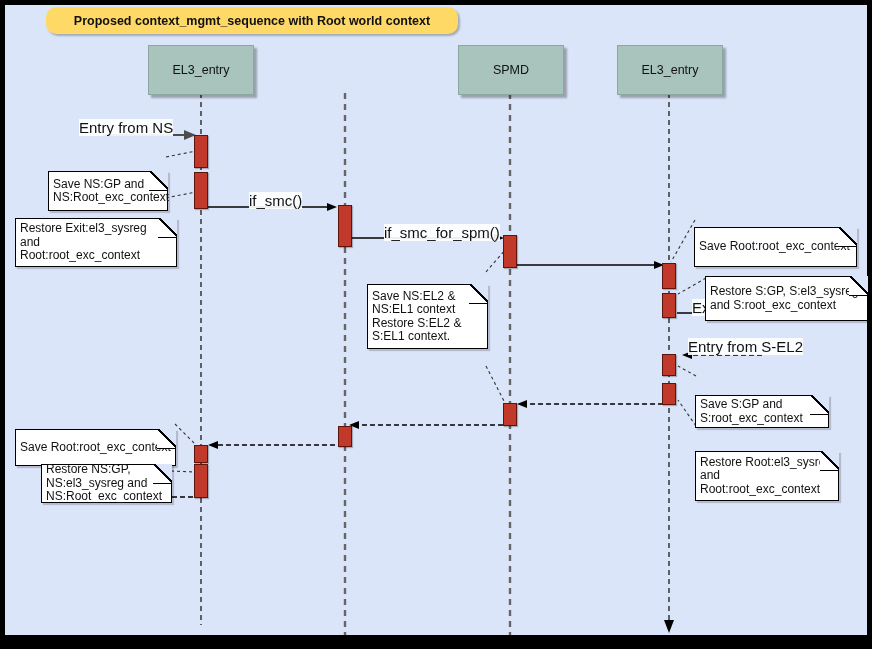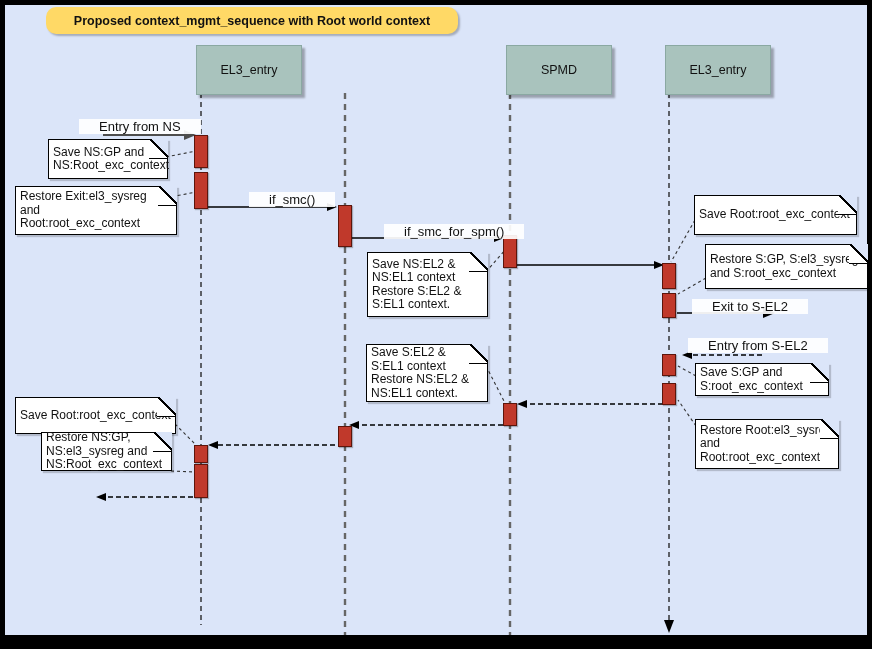--- a/index.html
+++ b/index.html
@@ -6,28 +6,28 @@
   body{font-family:"Liberation Sans", sans-serif;}
   .frame{position:relative;width:872px;height:649px;background:#000;overflow:hidden;}
   .sheet{position:absolute;left:5px;top:5px;width:862px;height:630px;background:#dbe5f9;}
   .layer{position:absolute;inset:0;}
   svg.overlay{position:absolute;left:0;top:0;z-index:2;}
   .title{position:absolute;left:46px;top:7px;width:412px;height:27px;background:#ffd966;
          border-radius:10px;display:flex;align-items:center;justify-content:center;
          font-weight:bold;font-size:12.5px;color:#111;box-shadow:2px 2px 2px rgba(0,0,0,.25);z-index:3;}
   .head{position:absolute;top:45px;width:104px;height:48px;background:#a9c3bd;border:1px solid #8aa8a2;
         box-shadow:3px 3px 2px rgba(0,0,0,.3);display:flex;align-items:center;justify-content:center;
-        font-size:12.5px;color:#111;z-index:3;margin-left:48px;}
+        font-size:12.5px;color:#111;z-index:3;}
   .bar{position:absolute;width:12px;background:#c0392b;border:1px solid #5d150b;z-index:4;
        box-shadow:1px 1px 1px rgba(0,0,0,.25);}
-  .mlabel{position:absolute;background:rgba(255,255,255,.92);font-size:13px;color:#111;
-          padding:0 20px;z-index:4;white-space:nowrap;}
+  .mlabel{position:absolute;background:rgba(255,255,255,.92);font-size:15px;color:#111;
+          padding:0 0;z-index:4;white-space:nowrap;}
   .note{position:absolute;background:#fff;border:1px solid #000;font-size:12px;line-height:13.5px;
         color:#111;display:flex;align-items:center;padding:1px 4px;white-space:pre-line;z-index:5;
-        box-shadow:2px 2px 1px rgba(0,0,0,.18);}
+        box-shadow:2px 2px 1px rgba(0,0,0,.18);margin-top:32px;}
   .note::before{content:"";position:absolute;top:-1px;right:-1px;width:0;height:0;
         border-top:19px solid #dbe5f9;border-left:19px solid transparent;}
   .note::after{content:"";position:absolute;top:-1px;right:-1px;width:19px;height:19px;
         background:linear-gradient(to bottom left,rgba(0,0,0,0) 0 44%,#000 44% 52%,#fff 52% 100%);
         border-bottom:1px solid #000;}
 </style>
 </head>
 <body>
 
 <div class="frame">
@@ -126,25 +126,20 @@
     <div class="note" style="left:705px;top:244px;width:153px;height:41px">
       <span>Restore S:GP, S:el3_sysreg
 and S:root_exc_context</span></div>
     <div class="note" style="left:695px;top:363px;width:124px;height:29px">
       <span>Save S:GP and
 S:root_exc_context</span></div>
     <div class="note" style="left:695px;top:419px;width:134px;height:46px">
       <span>Restore Root:el3_sysreg
 and
 Root:root_exc_context</span></div>
-    <div class="note" style="left:366px;top:344px;width:112px;height:54px">
-      <span>Save S:EL2 &amp;
-S:EL1 context
-Restore NS:EL2 &amp;
-NS:EL1 context.</span></div>
     <div class="note" style="left:15px;top:397px;width:151px;height:33px">
       <span>Save Root:root_exc_context</span></div>
     <div class="note" style="left:41px;top:432px;width:121px;height:35px">
       <span>Restore NS:GP,
 NS:el3_sysreg and
 NS:Root_exc_context</span></div>
 
   </div>
 </div>
 

